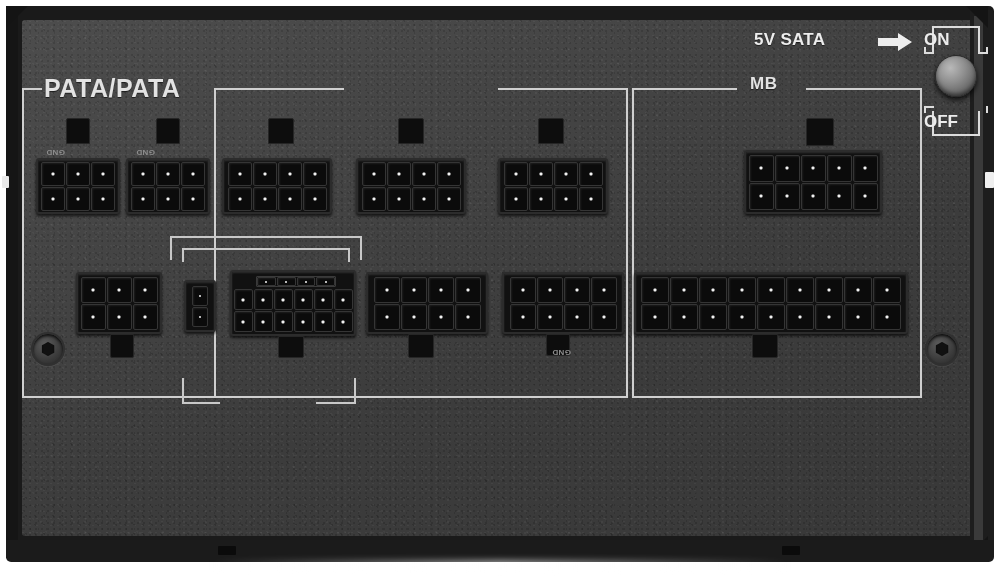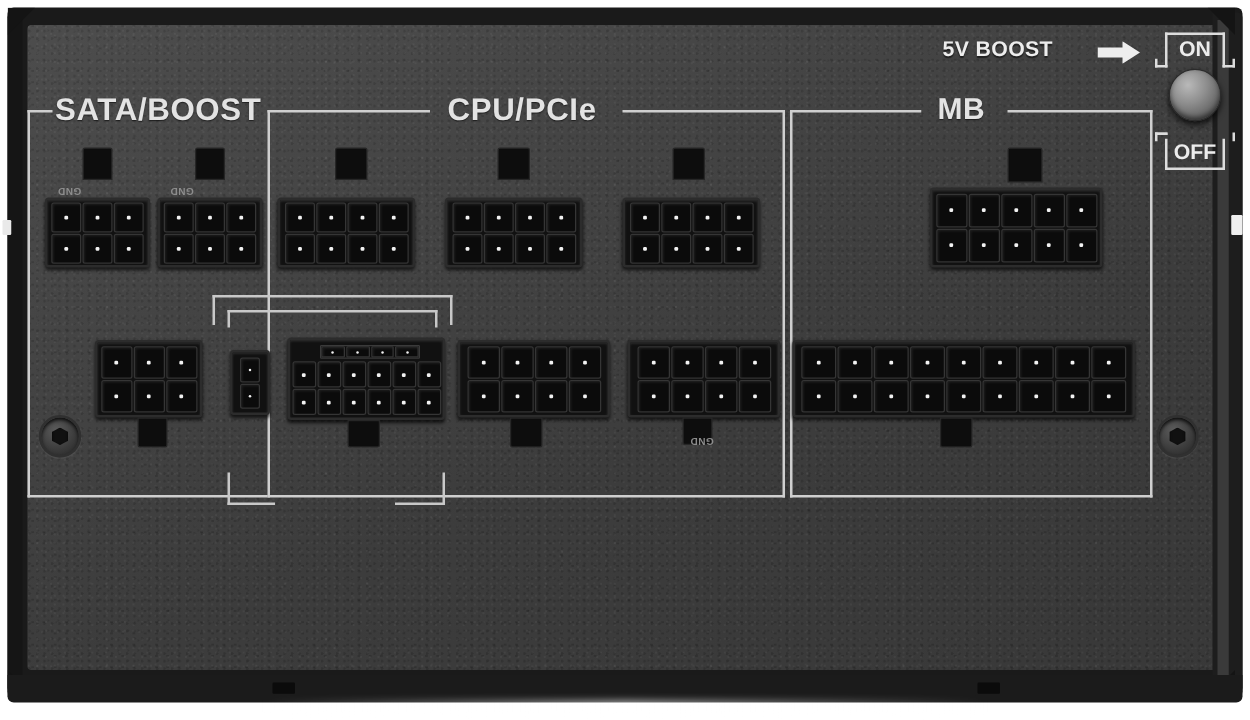--- a/index.html
+++ b/index.html
@@ -101,21 +101,21 @@
     position:absolute;left:935px;top:55px;width:42px;height:42px;border-radius:50%;
     background:radial-gradient(circle at 36% 30%, #b9b9b9 0%, #8f8f8f 38%, #6a6a6a 68%, #454545 100%);
     box-shadow:0 3px 5px rgba(0,0,0,.75), inset 0 -2px 4px rgba(0,0,0,.5);
     border:1px solid #2b2b2b;box-sizing:border-box;
   }
   .sw-plate{position:absolute;box-sizing:border-box;}
   .sw-plate .pl-top{position:absolute;left:0;right:0;height:2px;background:#dcdcdc;}
   .sw-plate .pl-lside{position:absolute;width:2px;background:#dcdcdc;}
   .sw-plate .pl-rside{position:absolute;width:2px;background:#dcdcdc;}
   .sw-plate .pl-foot{position:absolute;height:2px;background:#dcdcdc;}
-  .sw-text{position:absolute;color:#ececec;font-weight:700;font-size:17px;letter-spacing:0px;text-align:center;width:100%;}
+  .sw-text{position:absolute;color:#ececec;font-weight:700;font-size:17px;letter-spacing:0px;width:100%;}
 
   .boost-text{position:absolute;left:754px;top:30px;color:#ededed;font-weight:700;font-size:17px;letter-spacing:.3px;text-shadow:0 1px 1px rgba(0,0,0,.55);}
 
   
   .screw{position:absolute;width:34px;height:34px;border-radius:50%;
     background:radial-gradient(circle at 40% 35%, #5c5c5c, #3a3a3a 60%, #262626 100%);
     border:2px solid #303030;box-sizing:border-box;
     box-shadow:inset 0 2px 3px rgba(0,0,0,.8), 0 1px 1px rgba(255,255,255,.08);}
   .screw::after{content:"";position:absolute;left:50%;top:50%;width:13px;height:14px;transform:translate(-50%,-50%);
     background:#111;clip-path:polygon(50% 0,100% 25%,100% 75%,50% 100%,0 75%,0 25%);
@@ -142,31 +142,30 @@
   <div class="edge-right-inner"></div>
   <div class="edge-right-hl"></div>
 
   <div class="corner tl"></div>
   <div class="corner tr"></div>
   <div class="corner bl"></div>
   <div class="corner br"></div>
 
   <div class="grp" style="left:22px;top:88px;width:192px;height:310px;border-right:none;"></div>
   <div class="grp-topL" style="left:22px;top:88px;width:20px;"></div>
-  <div class="grp-label" style="left:44px;top:74px;font-size:25px;">SATA/BOOST</div>
+  <div class="grp-label" style="left:44px;top:74px;font-size:25px;">PATA/PATA</div>
 
   <div class="grp" style="left:214px;top:88px;width:414px;height:310px;"></div>
   <div class="grp-topL" style="left:214px;top:88px;width:130px;"></div>
   <div class="grp-topR" style="left:498px;top:88px;width:130px;"></div>
-  <div class="grp-label" style="left:358px;top:74px;font-size:25px;">CPU/PCIe</div>
 
   <div class="grp" style="left:632px;top:88px;width:290px;height:310px;"></div>
   <div class="grp-topL" style="left:632px;top:88px;width:105px;"></div>
   <div class="grp-topR" style="left:806px;top:88px;width:116px;"></div>
-  <div class="grp-label" style="left:750px;top:74px;font-size:24px;">MB</div>
+  <div class="grp-label" style="left:750px;top:74px;font-size:17px;">MB</div>
 
   <div class="tab" style="left:66px;top:118px;width:24px;height:26px;"></div>
   <div class="gndlabel" style="left:46px;top:148px;">GND</div>
   <div class="conn" style="left:36px;top:158px;width:84px;height:56px;">
     <div class="pingrid" style="grid-template-columns:repeat(3,24px);grid-template-rows:repeat(2,24px);">
       <div class="pin"></div>
         <div class="pin"></div>
         <div class="pin"></div>
       <div class="pin"></div>
         <div class="pin"></div>
@@ -339,21 +338,21 @@
         <div class="pin"></div>
         <div class="pin"></div>
         <div class="pin"></div>
         <div class="pin"></div>
         <div class="pin"></div>
         <div class="pin"></div>
     </div>
   </div>
   <div class="tab-lo" style="left:752px;top:334px;width:26px;height:24px;"></div>
 
-  <div class="boost-text">5V BOOST</div>
+  <div class="boost-text">5V SATA</div>
   <svg class="boost-arrow" width="34" height="18" viewBox="0 0 34 18" style="position:absolute;left:878px;top:33px;">
     <polygon points="0,5 20,5 20,0 34,9 20,18 20,13 0,13" fill="#ededed"></polygon>
   </svg>
 
   <div class="sw-plate" style="left:924px;top:26px;width:64px;height:28px;">
     <div class="pl-top" style="left:8px;right:8px;top:0;"></div>
     <div class="pl-lside" style="left:8px;top:0;height:28px;"></div>
     <div class="pl-rside" style="right:8px;top:0;height:28px;"></div>
     <div class="pl-foot" style="left:0;width:10px;bottom:0;"></div>
     <div class="pl-foot" style="right:0;width:10px;bottom:0;"></div>

